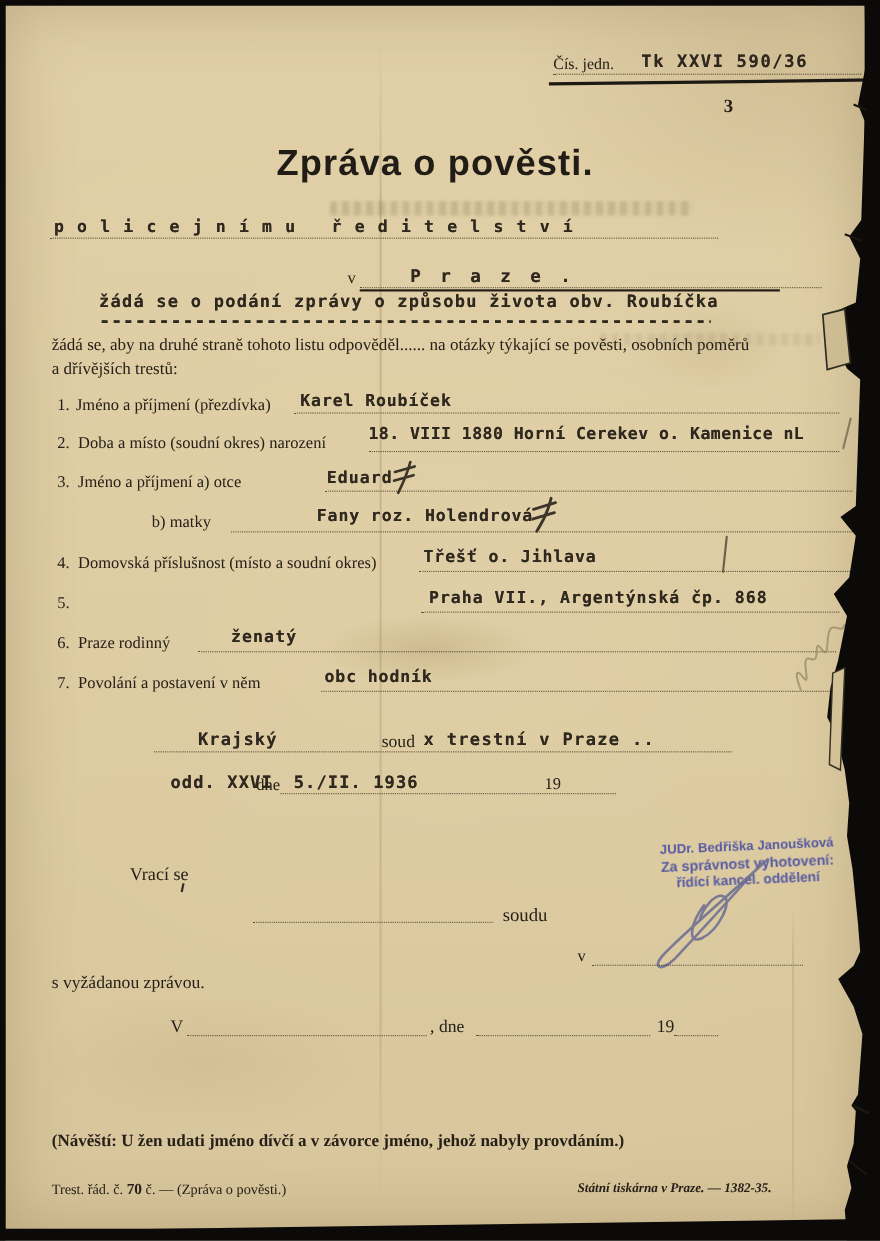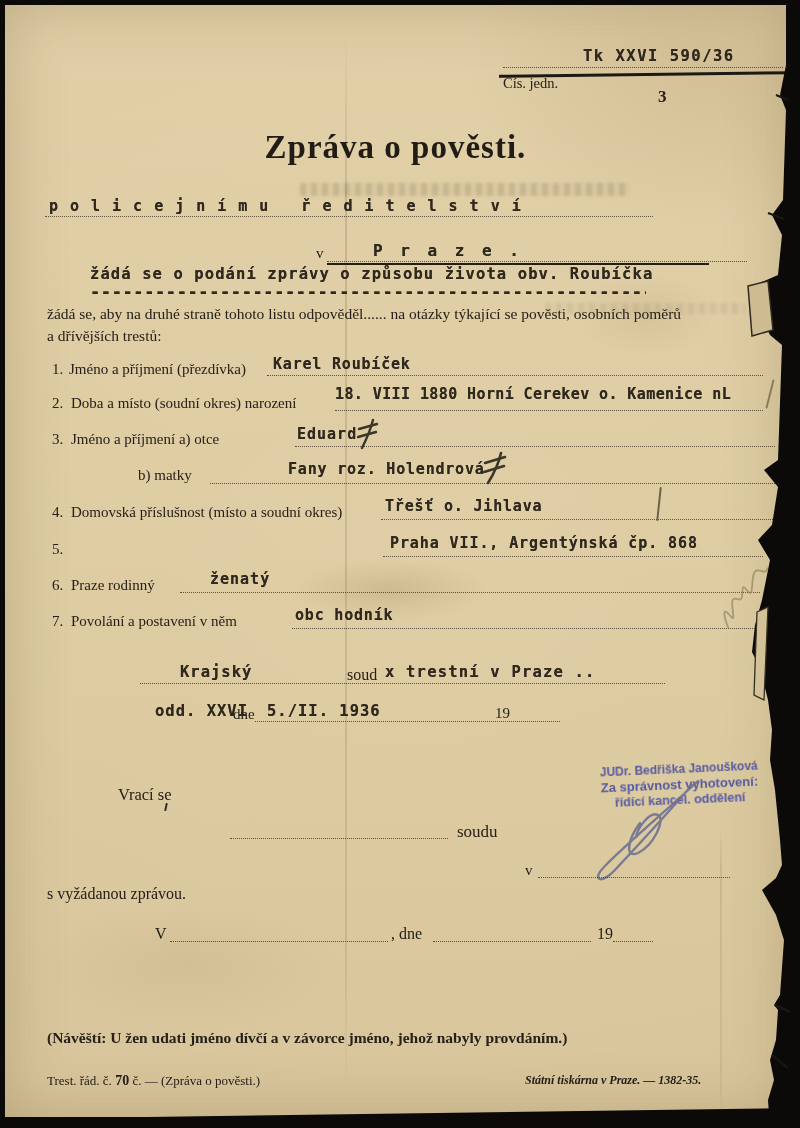--- a/index.html
+++ b/index.html
@@ -31,27 +31,27 @@
 
 <div id="scan">
   <div id="paper">
 
     <div class="abs crease" style="left:340px;top:30px;height:1060px;"></div>
     <div class="abs crease" style="left:715px;top:820px;height:290px;opacity:.7;"></div>
 
     <div class="abs smudge" style="left:295px;top:178px;width:330px;height:13px;"></div>
     <div class="abs smudge" style="left:540px;top:298px;width:200px;height:11px;opacity:.55;"></div>
 
-    <span class="abs serif" style="left:498px;top:46px;font-size:14.5px;margin-top:24px;">Čís. jedn.</span>
+    <span class="abs serif" style="left:498px;top:46px;font-size:14.5px;">Čís. jedn.</span>
     <span class="abs typed" style="left:578px;top:42px;font-size:15.5px;letter-spacing:1.5px;">Tk XXVI 590/36</span>
     <div class="abs dots" style="left:498px;top:62px;width:280px;"></div>
     <div class="abs" style="left:494px;top:68px;width:296px;height:2.6px;background:#1c1913;transform:rotate(-0.7deg);"></div>
     <span class="abs serif" style="left:653px;top:82px;font-size:17px;font-weight:700;">3</span>
 
-    <div class="abs" style="left:0;top:124px;width:781px;text-align:center;font-family:Liberation Serif, serif;font-weight:700;font-size:33px;color:#211d16;letter-spacing:1px;">Zpráva o pověsti.</div>
+    <div class="abs" style="left:0;top:124px;width:781px;text-align:center;font-family:Liberation Sans, sans-serif;font-weight:700;font-size:33px;color:#211d16;letter-spacing:1px;">Zpráva o pověsti.</div>
 
     <span class="abs typed" style="left:44px;top:192px;font-size:15px;letter-spacing:12px;">policejnímu ředitelství</span>
     <div class="abs dots" style="left:40px;top:211px;width:608px;"></div>
 
     <span class="abs serif" style="left:311px;top:240px;font-size:15px;">v</span>
     <span class="abs typed" style="left:368px;top:236px;font-size:16px;letter-spacing:4px;">P r a z e .</span>
     <div class="abs dots" style="left:322px;top:256px;width:420px;"></div>
     <div class="abs" style="left:322px;top:258px;width:382px;height:2.2px;background:#221d15;"></div>
 
     <span class="abs typed" style="left:85px;top:260px;font-size:15.5px;letter-spacing:1.1px;">žádá se o podání zprávy o způsobu života obv. Roubíčka</span>

